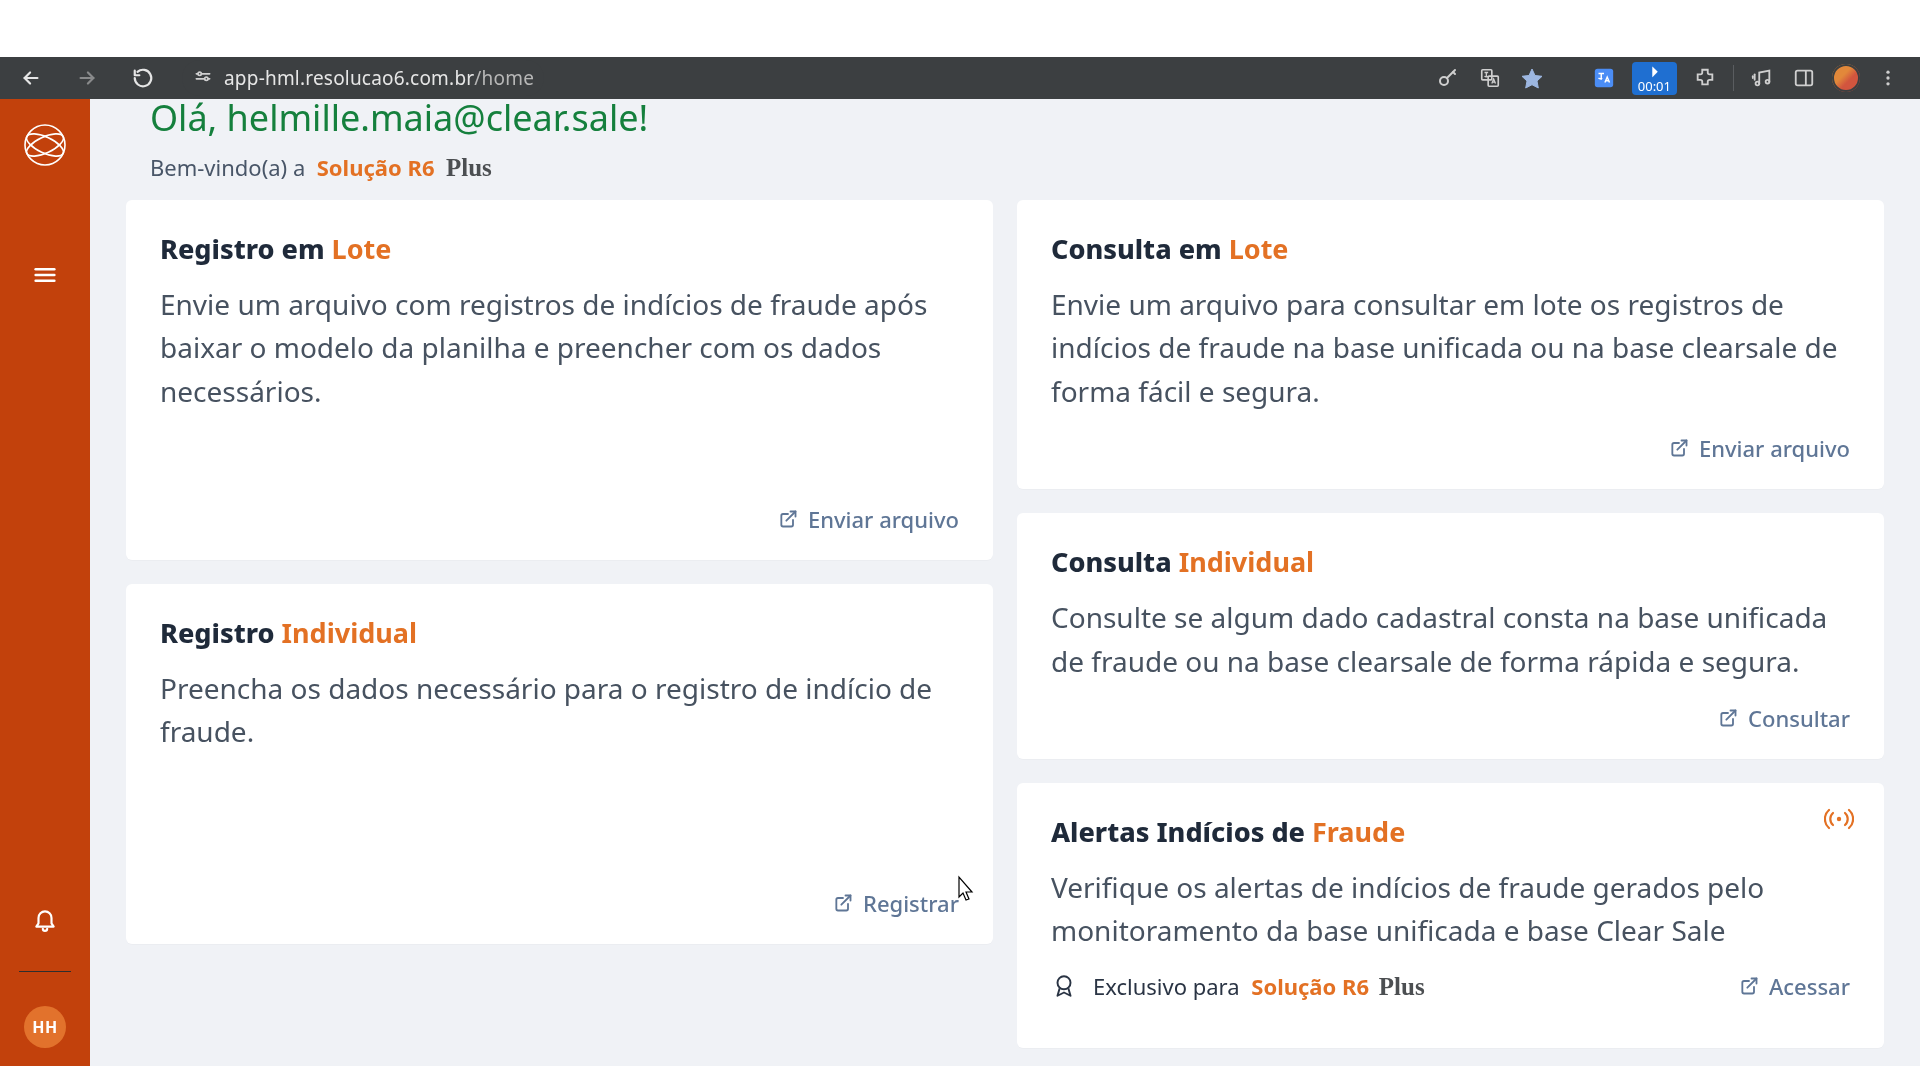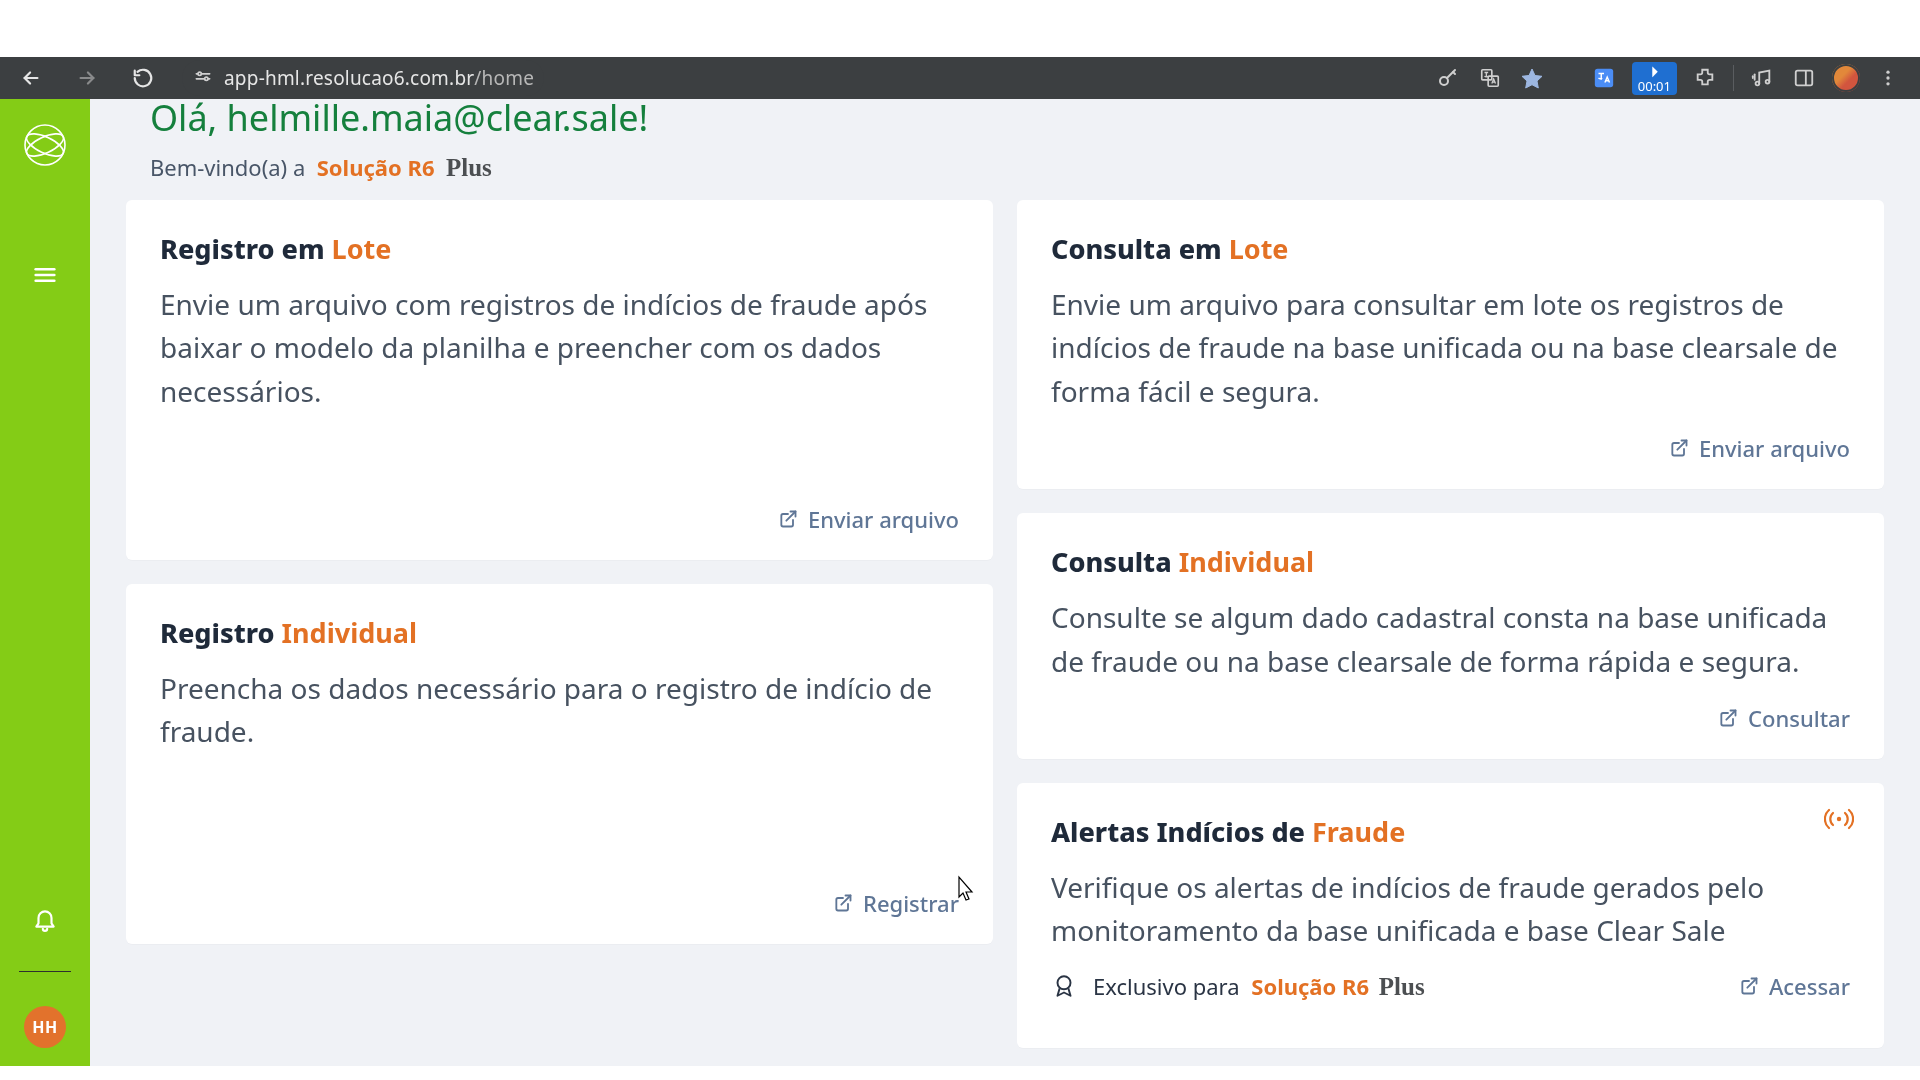--- a/index.html
+++ b/index.html
@@ -19,21 +19,21 @@
     .url { color:#e6e6e6; font-size:19px; letter-spacing:.2px; }
     .url .rest { color:#b7b7b7; }
     .chrome-right { margin-left:auto; display:flex; align-items:center; gap:14px; padding-right:8px; }
     .chrome-right .sq { width:28px; height:28px; display:flex; align-items:center; justify-content:center; border-radius:4px; }
     .timer { background:#1f6fd1; border-radius:4px; padding:2px 6px; font-size:13px; color:#fff; display:flex; flex-direction:column; align-items:center; line-height:1; gap:1px; }
     .avatar-br { width:28px; height:28px; border-radius:50%; background:linear-gradient(135deg,#e2883a 40%,#d2553e 60%); display:flex; align-items:center; justify-content:center; color:#fff; font-weight:600; font-size:12px; box-shadow:0 0 0 2px #3c3f41 inset; }
     .vline { width:1px; height:26px; background:#5a5d60; }
 
     
     .viewport { position:relative; flex:1; background:#f0f2f6; display:flex; }
-    .sidebar { width:90px; background:#84cc16; display:flex; flex-direction:column; align-items:center; padding:20px 0 18px; gap:28px; }
+    .sidebar { width:90px; background:#c2410c; display:flex; flex-direction:column; align-items:center; padding:20px 0 18px; gap:28px; }
     .sidebar .logo { width:52px; height:52px; border-radius:50%; display:flex; align-items:center; justify-content:center; }
     .sidebar .logo svg { stroke:#fff; }
     .sidebar .spacer { flex:1; }
     .sidebar .sep { width:52px; height:1px; background:#2e2e2e; margin:6px 0; }
     .sidebar .circle-icon { width:36px; height:36px; display:flex; align-items:center; justify-content:center; }
     .sidebar .user-badge { width:42px; height:42px; border-radius:50%; background:#e2722c; color:#fff; display:flex; align-items:center; justify-content:center; font-weight:700; font-size:16px; letter-spacing:.5px; }
 
     .content { position:relative; flex:1; padding:0 36px 18px 36px; overflow:hidden; }
 
     .header { padding:0 24px; margin-bottom:18px; }

